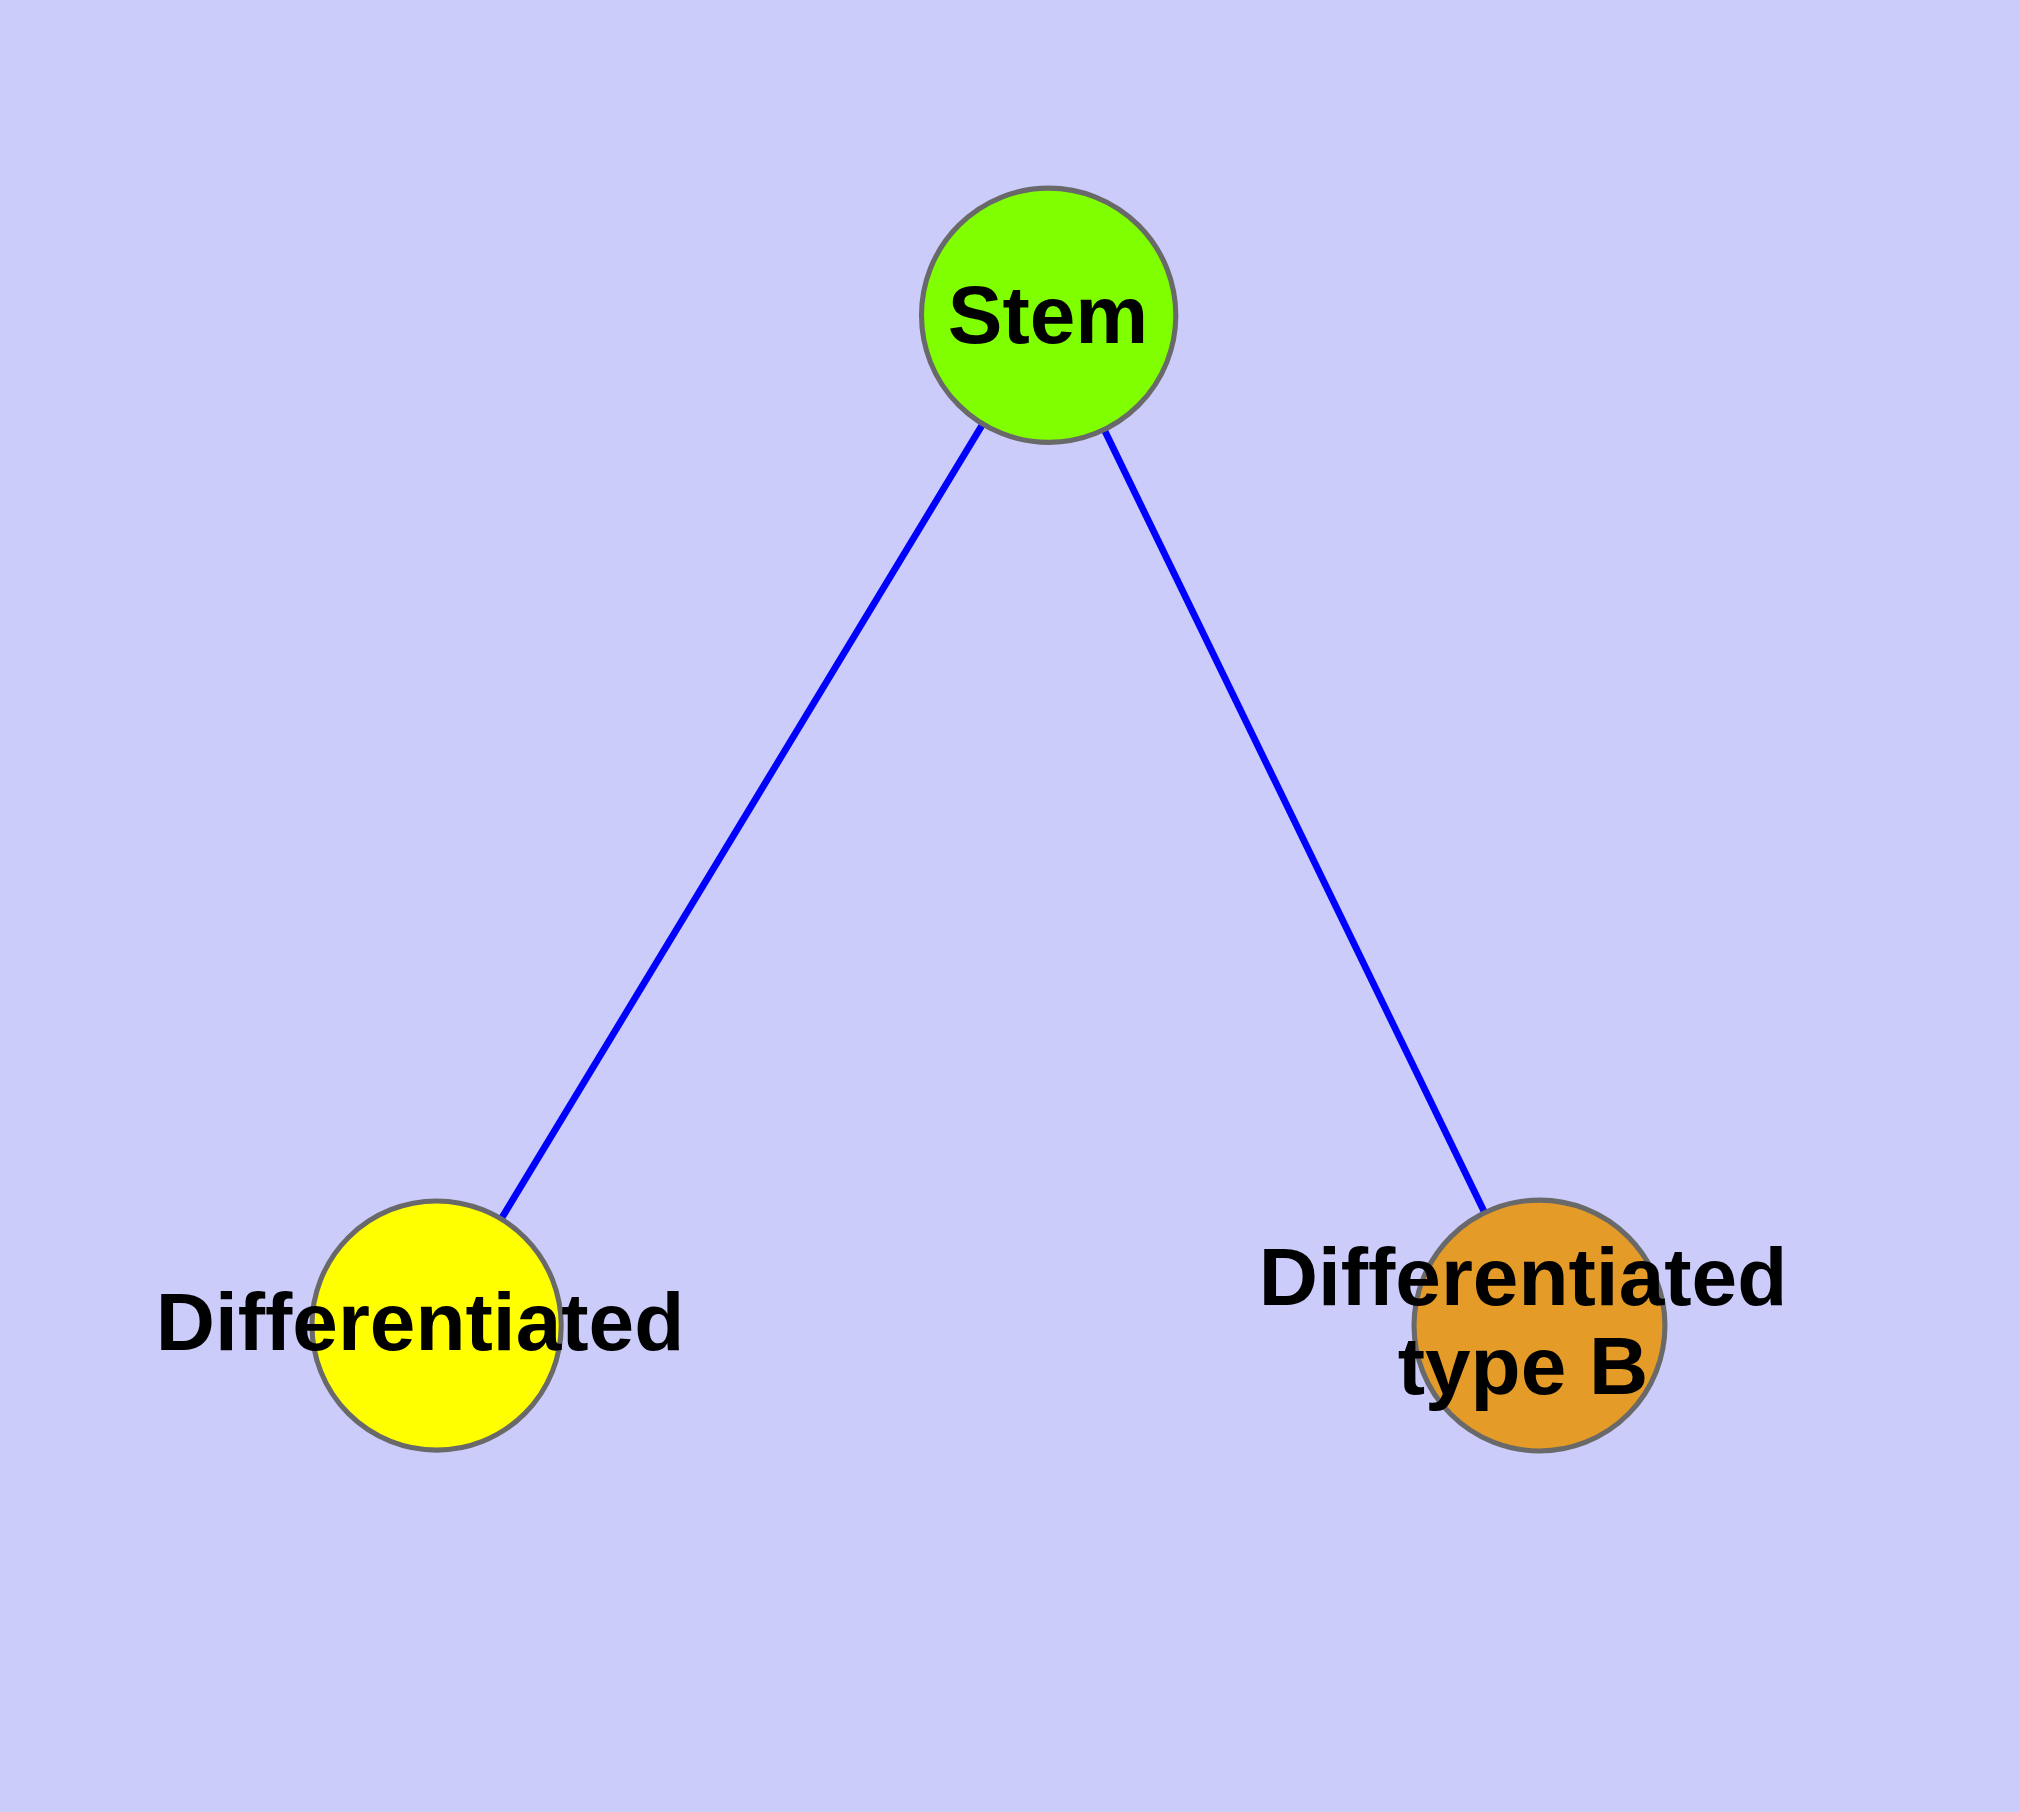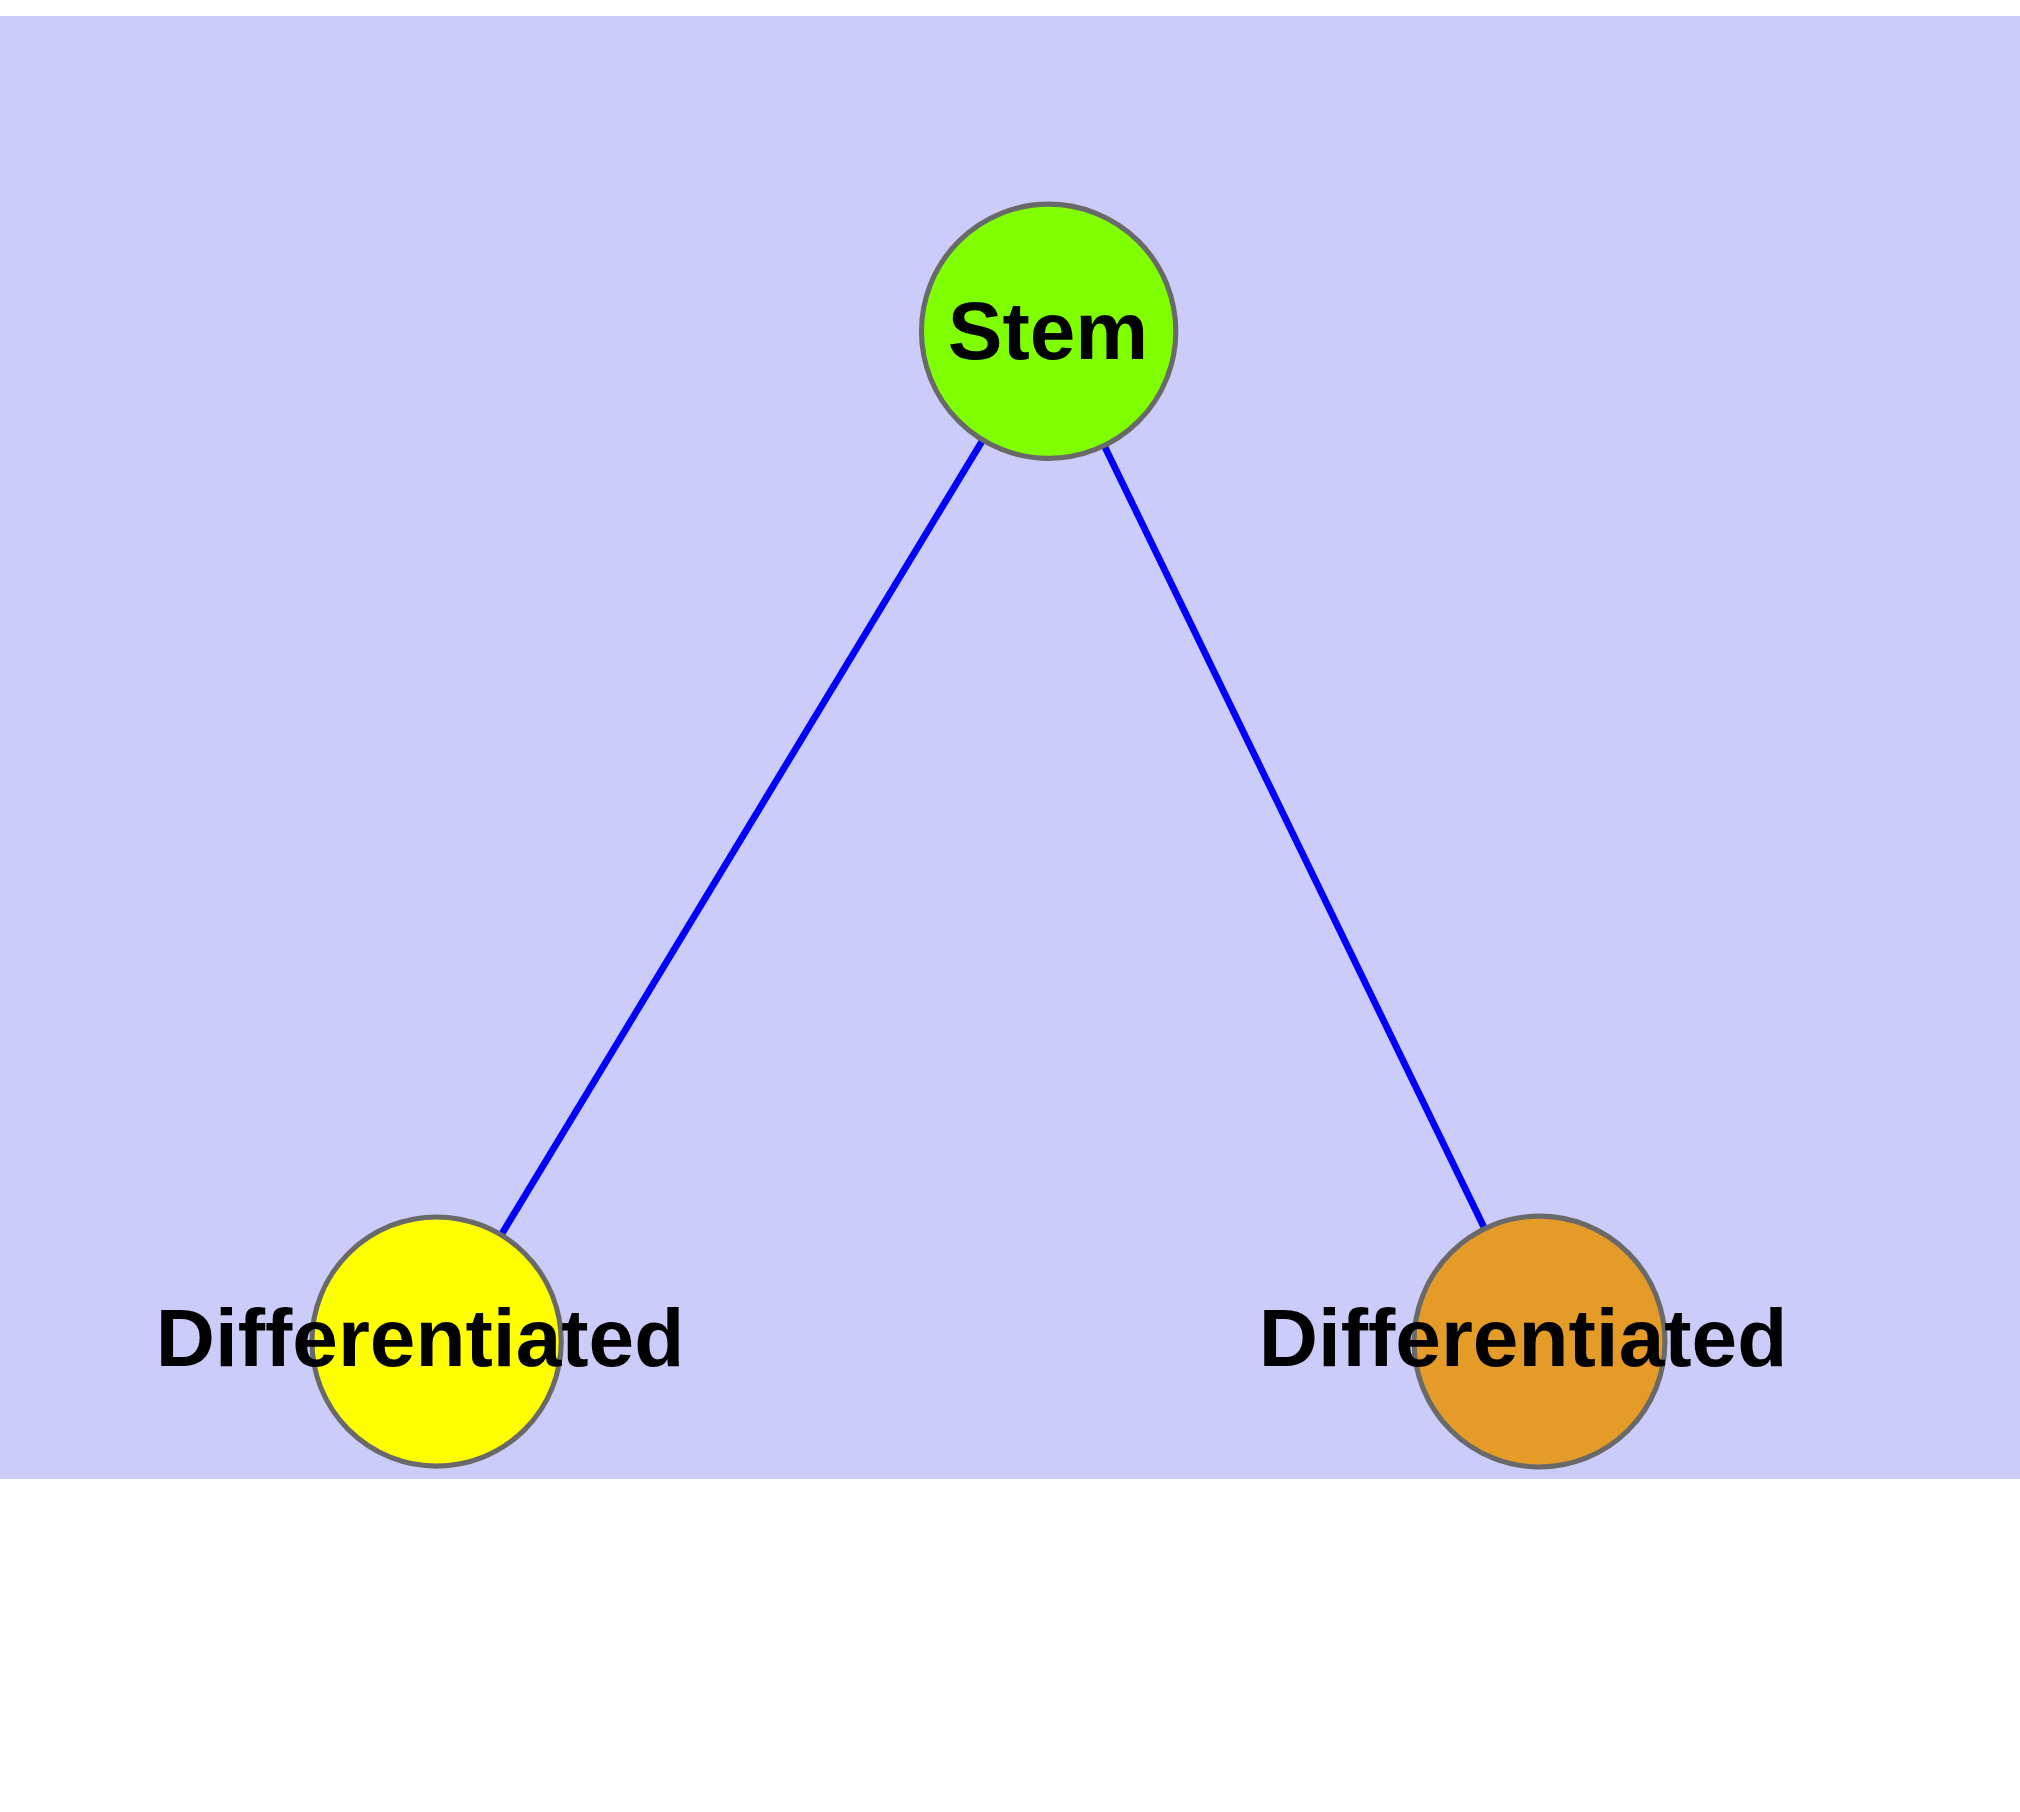--- a/index.html
+++ b/index.html
@@ -34,21 +34,21 @@
     pointer-events: none;
     transform: translate(-50%, -50%);
   }
   .node-label .label-line {
     display: block;
   }
 </style>
 </head>
 <body>
 
-<div id="canvas" style="width: 2021px; height: 1463px; margin-top: 16px;">
+<div id="canvas" style="width: 2021px; height: 1812px;">
 
   <svg id="graph-svg" viewBox="0 0 2384 2138" preserveAspectRatio="none" xmlns="http://www.w3.org/2000/svg" style="width: 2021px; height: 1812px;">
     <rect id="bg-rect" x="0" y="0" width="2384" height="2138" fill="#CCCCFA"></rect>
     <g id="edge-layer">
         <line x1="1237" y1="372" x2="515" y2="1564" stroke="#0000FF" stroke-width="8" stroke-linecap="butt"></line>
         <line x1="1237" y1="372" x2="1816" y2="1564" stroke="#0000FF" stroke-width="8" stroke-linecap="butt"></line>
       </g>
     <g id="node-layer">
         <circle cx="1237" cy="372" r="150" fill="#7FFF00" stroke="#696969" stroke-width="6"></circle>
         <circle cx="515" cy="1564" r="147" fill="#FFFF00" stroke="#696969" stroke-width="6"></circle>
@@ -58,17 +58,18 @@
 
   <div id="label-layer">
       <div class="node-label" style="left: 1048px; top: 315px; font-size: 82px; color: rgb(0, 0, 0);">
         <span class="label-line">Stem</span>
       </div>
       <div class="node-label" style="left: 420px; top: 1322px; font-size: 82px; color: rgb(0, 0, 0);">
         <span class="label-line">Differentiated</span>
       </div>
       <div class="node-label" style="left: 1523px; top: 1322px; font-size: 82px; color: rgb(0, 0, 0);">
         <span class="label-line">Differentiated</span>
+        <span class="label-line">type B</span>
       </div>
     </div>
 
 </div>
 
 
 </body></html>

